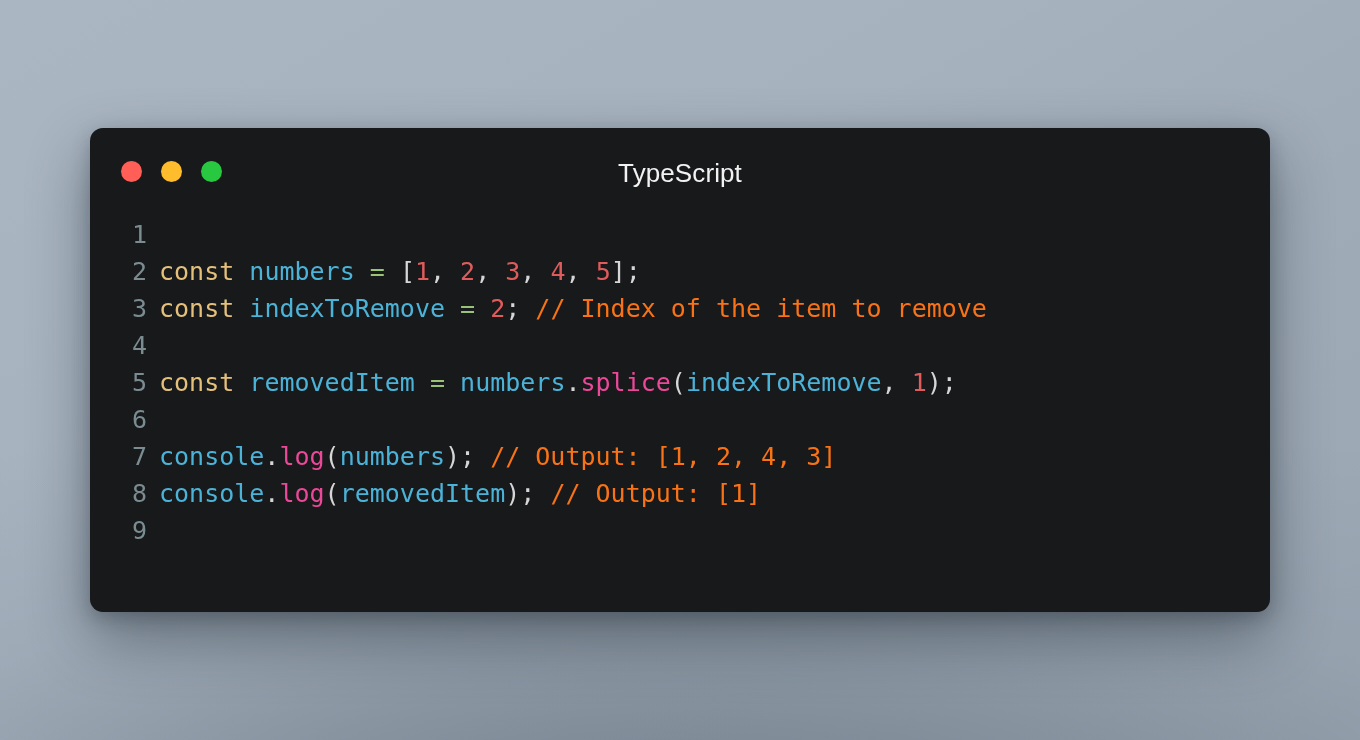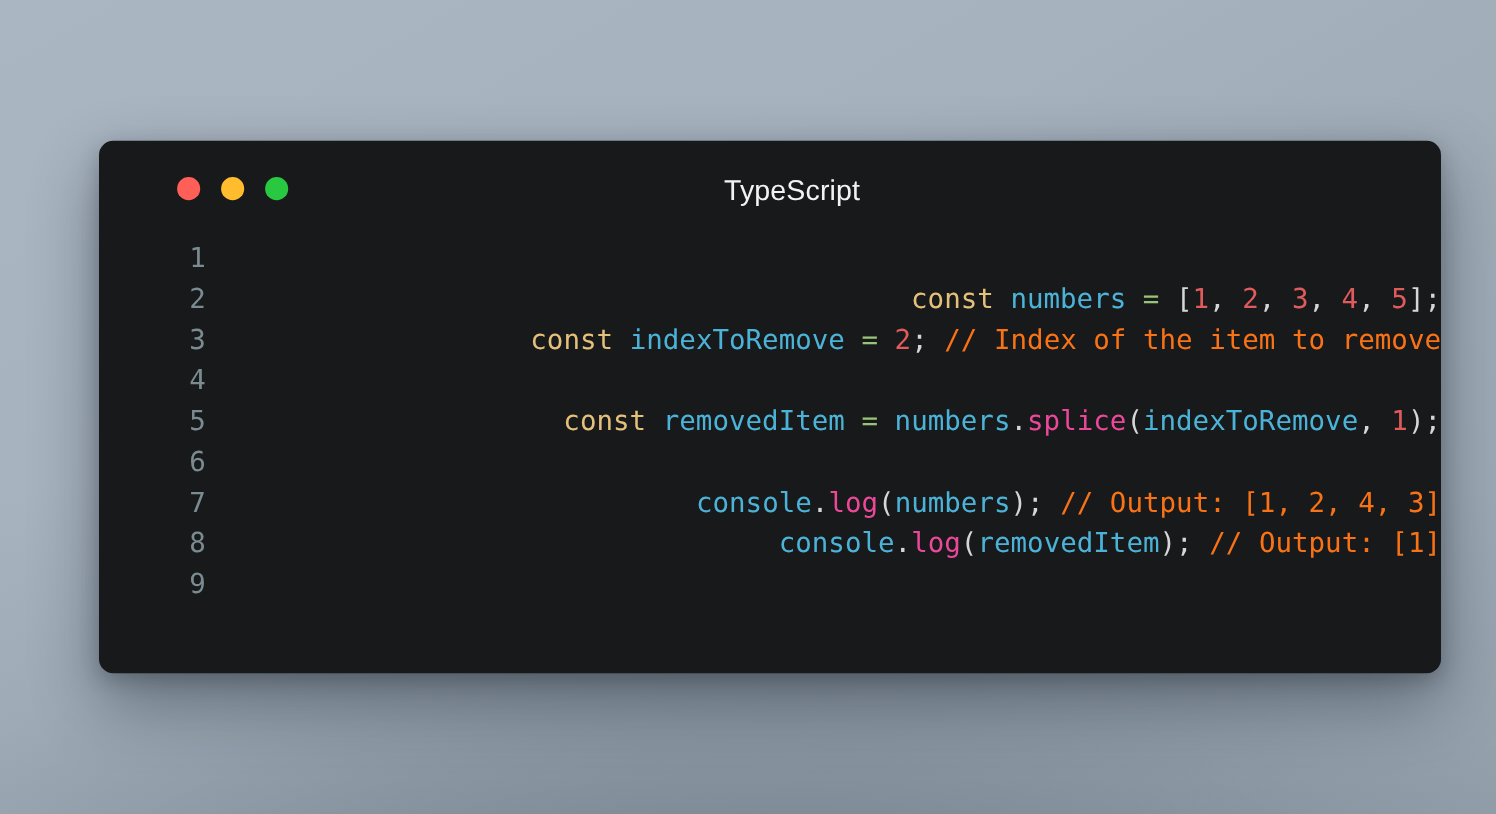--- a/index.html
+++ b/index.html
@@ -25,21 +25,20 @@
   #window {
     position: absolute;
     left: 90px;
     top: 128px;
     width: 1180px;
     height: 484px;
     background: #18191b;
     border-radius: 13px;
     box-shadow: 0 26px 60px rgba(22,30,40,0.42), 0 6px 18px rgba(22,30,40,0.25);
     overflow: hidden;
-    padding-left: 40px;
   }
 
   #titlebar {
     position: relative;
     height: 88px;
   }
 
   #traffic-lights {
     position: absolute;
     left: 31px;
@@ -89,21 +88,20 @@
     text-align: right;
     color: #7a8c92;
     padding-right: 12px;
     box-sizing: border-box;
     user-select: none;
   }
 
   .code-content {
     flex: 1 1 auto;
     white-space: pre;
-    text-align: right;
   }
 
   
   .t-keyword  { color: #e5c07b; }
   .t-ident    { color: #4cb3d8; }
   .t-operator { color: #98c379; }
   .t-number   { color: #e05c5c; }
   .t-punct    { color: #d6d6d6; }
   .t-method   { color: #ec4899; }
   .t-comment  { color: #f97316; }

